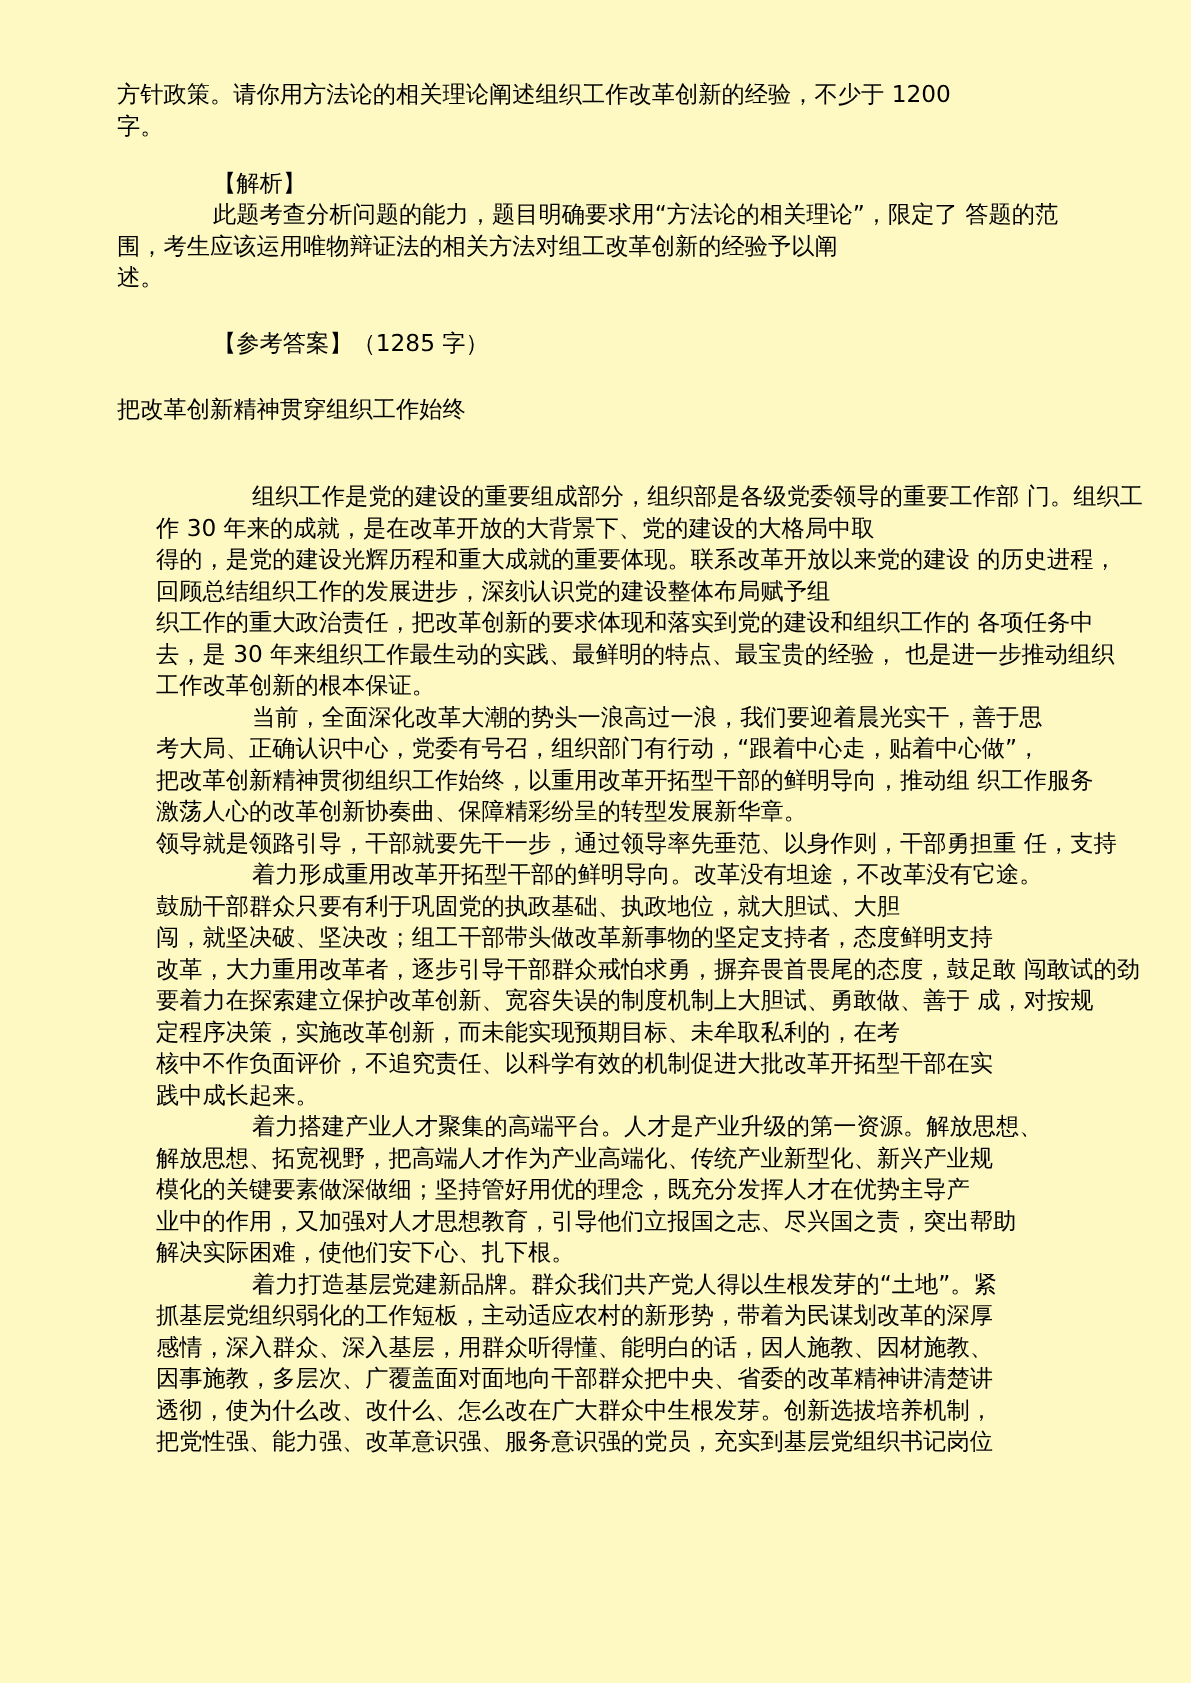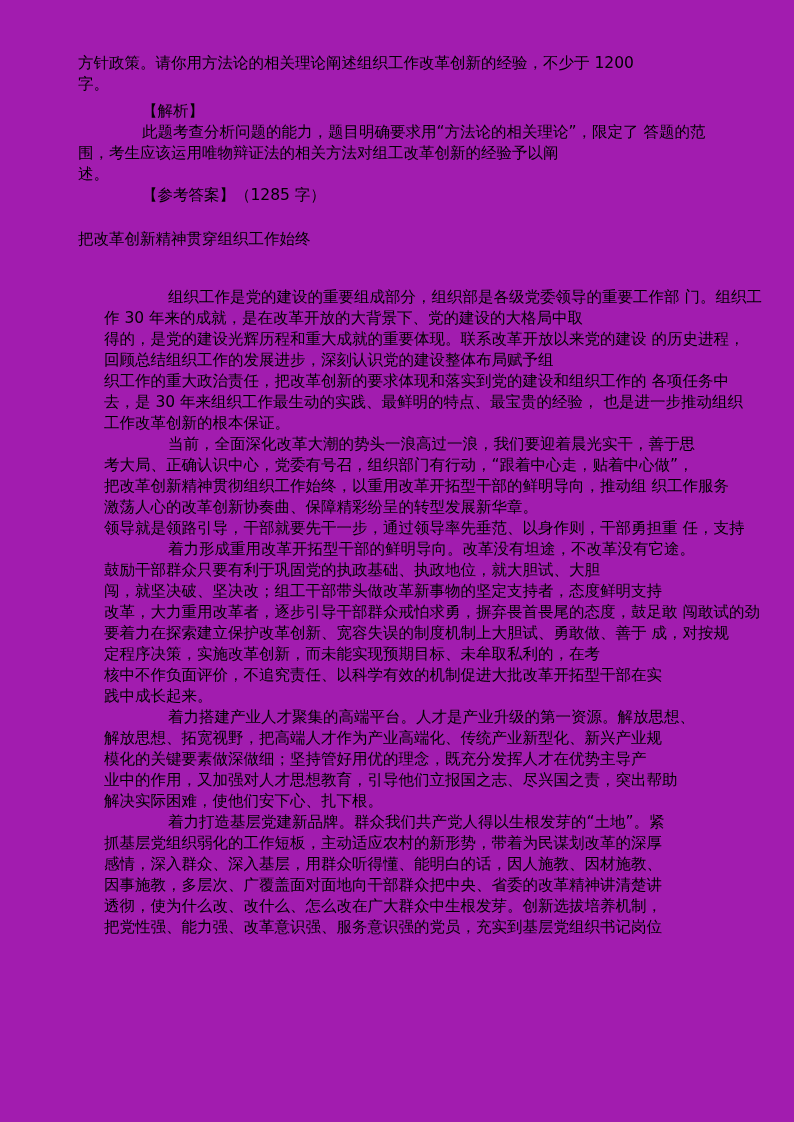--- a/index.html
+++ b/index.html
@@ -4,21 +4,21 @@
 <style>
   html, body {
     margin: 0;
     padding: 0;
     background: #ffffff;
   }
   .page {
     position: relative;
     width: 794px;
     height: 1122px;
-    background: #a21caf;
+    background: #fef9c3;
     overflow: hidden;
     font-family: "DejaVu Sans", sans-serif;
     color: #000000;
   }
   .content {
     position: absolute;
     left: 78px;
     top: 53px;
     width: 642px;
     font-size: 15.5px;
@@ -26,23 +26,24 @@
   }
   .line {
     white-space: pre;
     height: 21px;
     overflow: visible;
   }
   .indent {
     padding-left: 64px;
   }
   .analysis-heading {
-    margin-top: 6px;
+    margin-top: 17px;
   }
   .answer-heading {
+    margin-top: 23px;
   }
   .essay-title {
     margin-top: 23px;
     text-align: left;
     padding-right: 32px;
     white-space: pre;
   }
   .essay-body {
     margin-top: 37px;
     margin-left: 26px;

